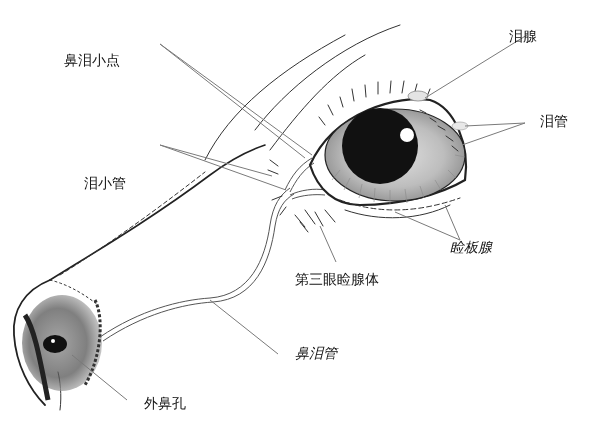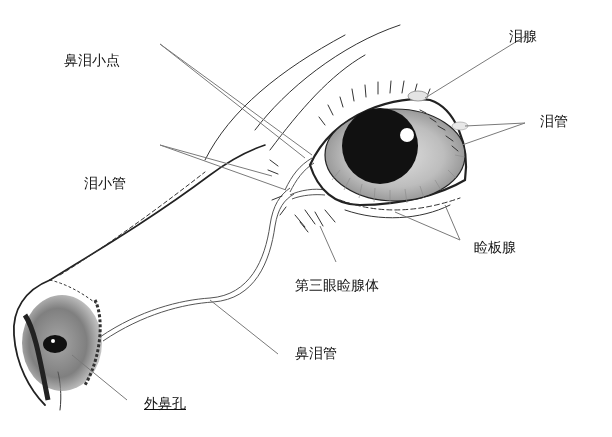--- a/index.html
+++ b/index.html
@@ -160,16 +160,16 @@
     <line class="leader" x1="278" y1="354" x2="210" y2="300"></line>
 
     <line class="leader" x1="127" y1="400" x2="72" y2="355"></line>
   </g>
 </svg>
 
 <div class="label" style="left:64px; top:52px;">鼻泪小点</div>
 <div class="label" style="left:84px; top:131px;margin-top:44px;">泪小管</div>
 <div class="label" style="left:509px; top:28px;">泪腺</div>
 <div class="label" style="left:540px; top:113px;">泪管</div>
-<div class="label" style="left:474px; top:239px;">睑板腺</div>
-<div class="label" style="left:295px; top:277px;">第三眼睑腺体</div>
-<div class="label" style="left:295px; top:345px;">鼻泪管</div>
-<div class="label" style="left:144px; top:395px;text-decoration:underline;">外鼻孔</div>
+<div class="label" style="left:450px; top:239px;font-style:italic;">睑板腺</div>
+<div class="label" style="left:295px; top:271px;">第三眼睑腺体</div>
+<div class="label" style="left:295px; top:345px;font-style:italic;">鼻泪管</div>
+<div class="label" style="left:144px; top:395px;">外鼻孔</div>
 
 </body></html>

